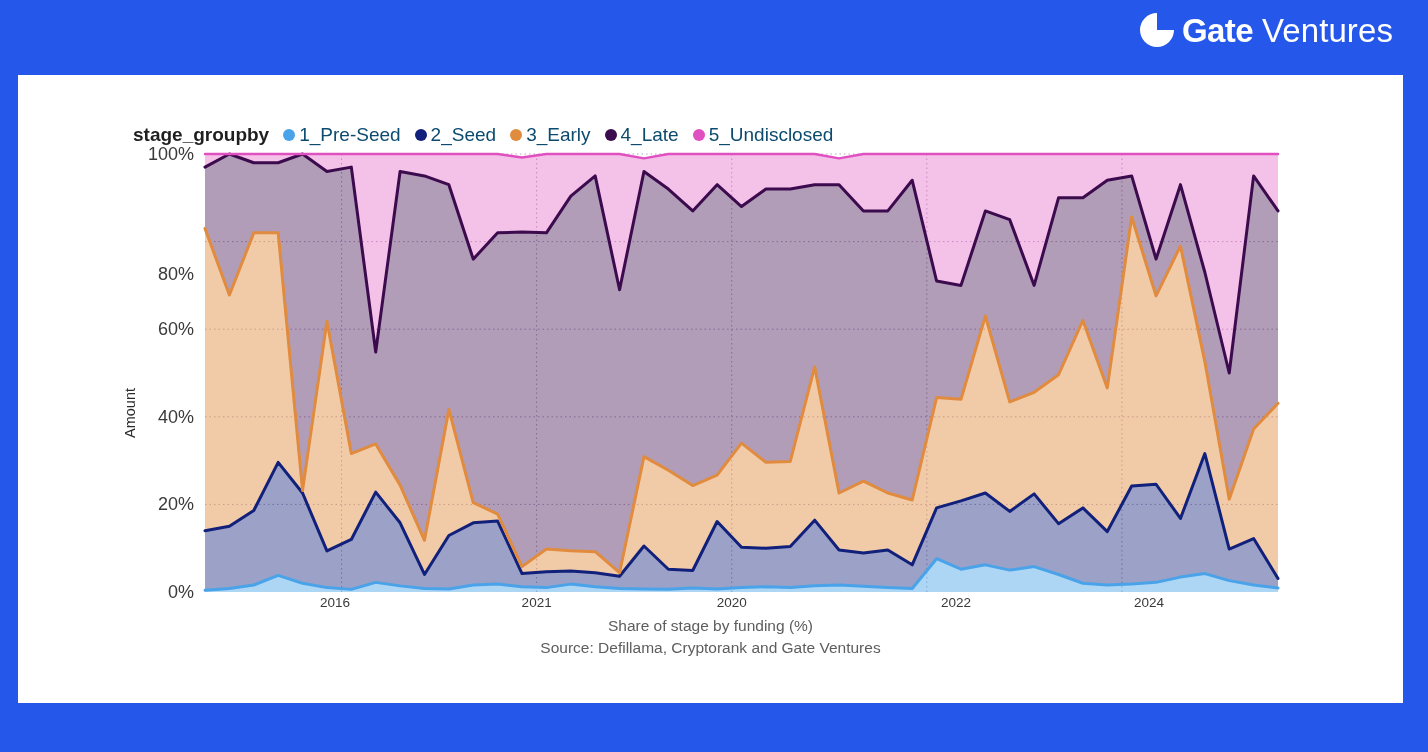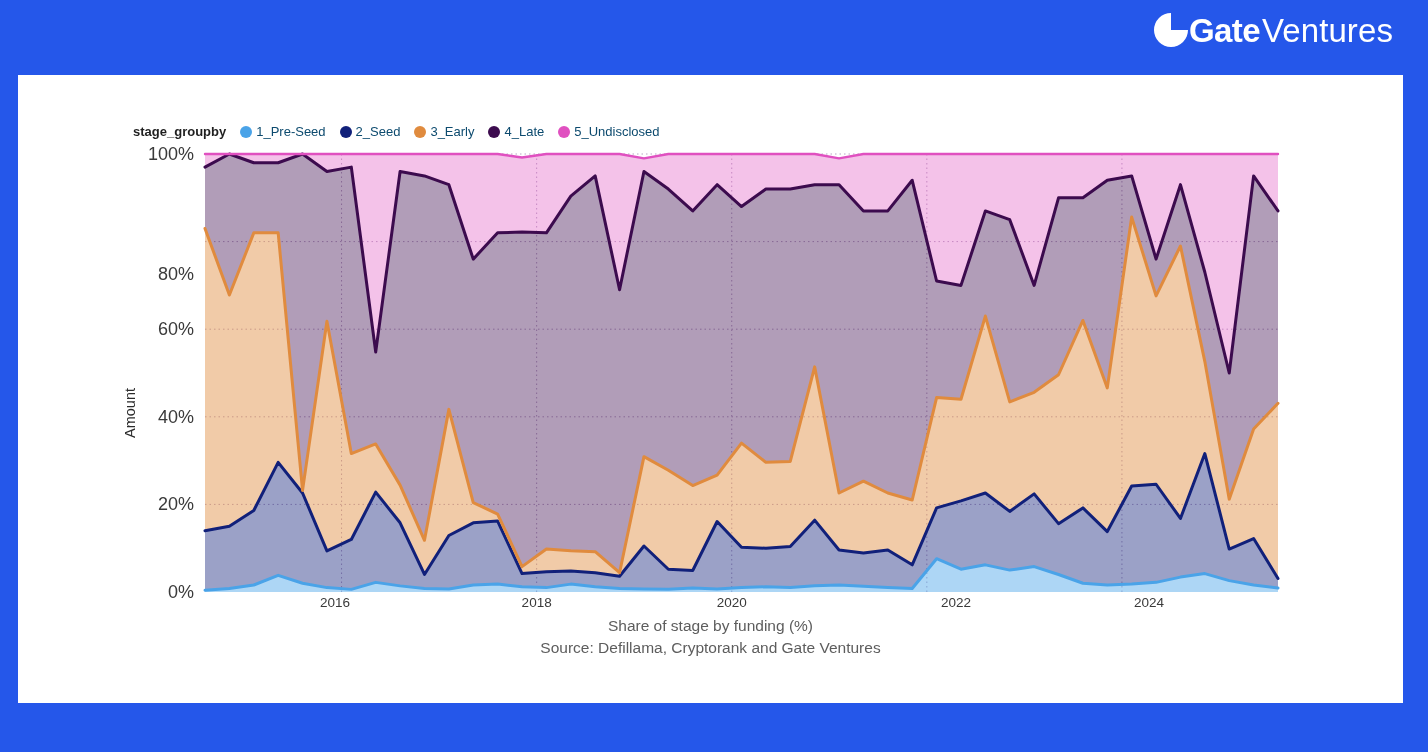--- a/index.html
+++ b/index.html
@@ -12,21 +12,21 @@
   body { background: #2557ea; }
 
   
   .header {
     position: absolute; left: 0; top: 0;
     width: 1428px; height: 75px;
     background: #2557ea;
   }
   .brand {
     position: absolute; right: 35px; top: 8px;
-    display: flex; align-items: center; gap: 2px;
+    display: flex; align-items: center; gap: 9px;
     height: 44px;
   }
   .brand-mark { display: block; }
   .brand-gate {
     color: #ffffff;
     font-size: 33px;
     font-weight: bold;
     letter-spacing: -0.6px;
     line-height: 1;
     margin-left: -4px;
@@ -46,21 +46,21 @@
     width: 1385px; height: 628px;
     background: #ffffff;
   }
 
   
   .legend {
     position: absolute;
     left: 115px; top: 49px;
     display: flex; align-items: center;
     gap: 0px;
-    font-size: 13px;
+    font-size: 19px;
     color: #2b2b2b;
   }
   .legend-title {
     font-weight: bold;
     margin-right: 14px;
     color: #1f1f1f;
   }
   .legend-item {
     display: flex; align-items: center;
     gap: 4px;
@@ -179,21 +179,21 @@
     <div class="ytick-holder" id="ytick-holder">
         <div class="ytick" style="top: 517px;">0%</div>
         <div class="ytick" style="top: 429.4px;">20%</div>
         <div class="ytick" style="top: 341.8px;">40%</div>
         <div class="ytick" style="top: 254.2px;">60%</div>
         <div class="ytick" style="top: 166.6px; margin-top: 32px;">80%</div>
         <div class="ytick" style="top: 79px;">100%</div>
       </div>
     <div class="xtick-holder" id="xtick-holder">
         <div class="xtick" style="left: 317px;">2016</div>
-        <div class="xtick" style="left: 518.655px;">2018</div>
+        <div class="xtick" style="left: 518.655px;">2021</div>
         <div class="xtick" style="left: 713.745px;">2020</div>
         <div class="xtick" style="left: 938px;">2022</div>
         <div class="xtick" style="left: 1131px;">2024</div>
       </div>
     <svg id="chart-svg" width="1385" height="628" style="position:absolute;left:0;top:0;">
         <g>
           <line x1="187" x2="1260" y1="429.4" y2="429.4" stroke="#b9a6c4" stroke-width="1" stroke-dasharray="1.5,3"></line>
           <line x1="187" x2="1260" y1="341.79999999999995" y2="341.79999999999995" stroke="#b9a6c4" stroke-width="1" stroke-dasharray="1.5,3"></line>
           <line x1="187" x2="1260" y1="254.2" y2="254.2" stroke="#b9a6c4" stroke-width="1" stroke-dasharray="1.5,3"></line>
           <line x1="187" x2="1260" y1="166.59999999999997" y2="166.59999999999997" stroke="#b9a6c4" stroke-width="1" stroke-dasharray="1.5,3"></line>

